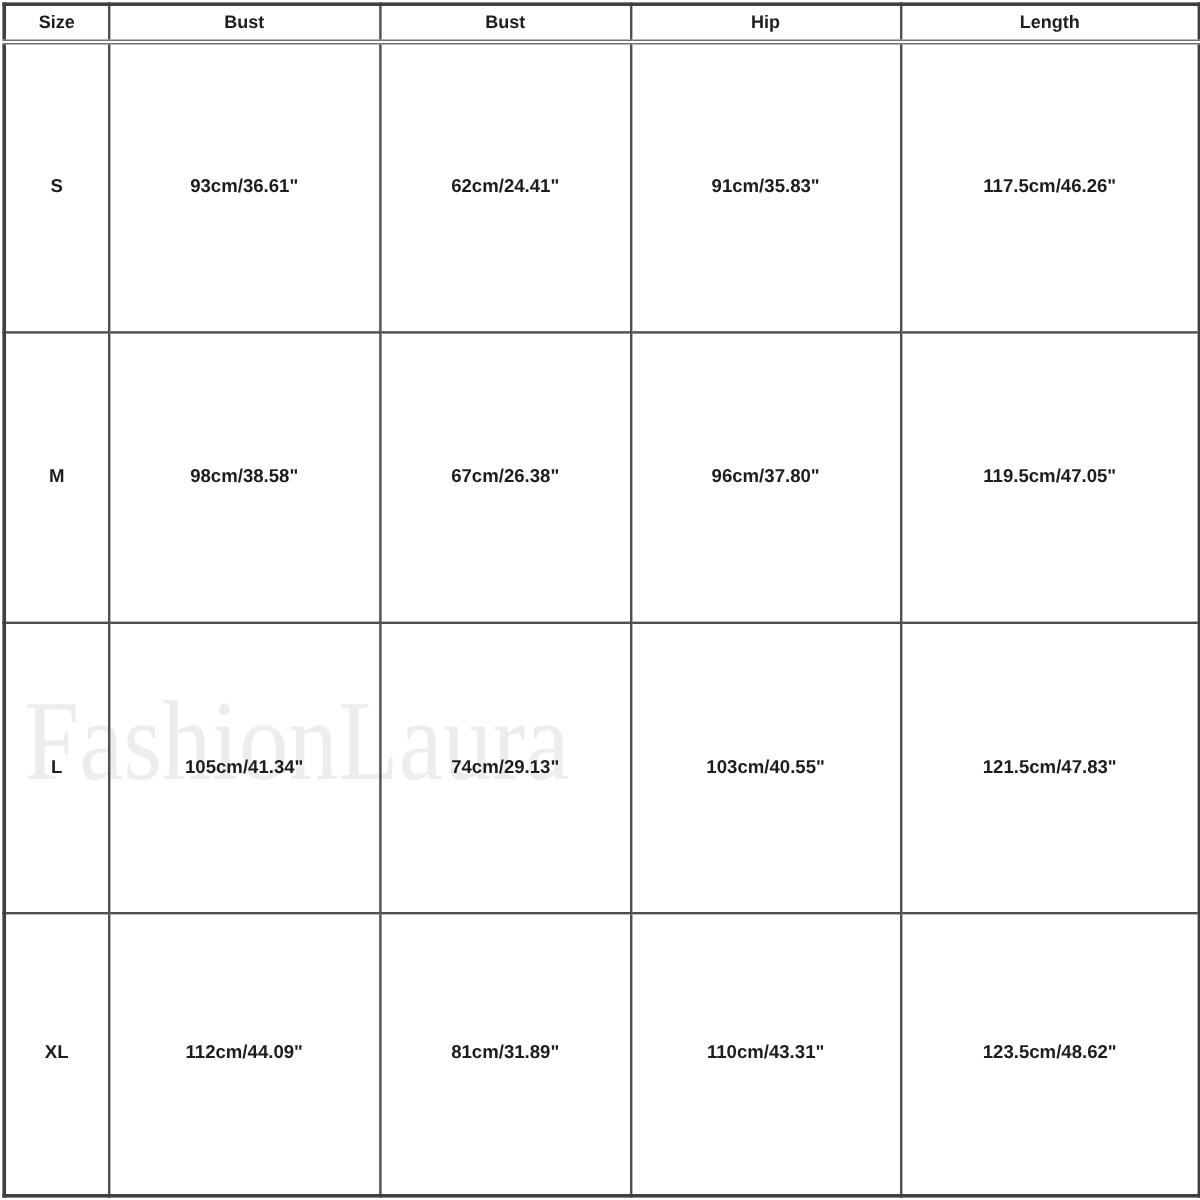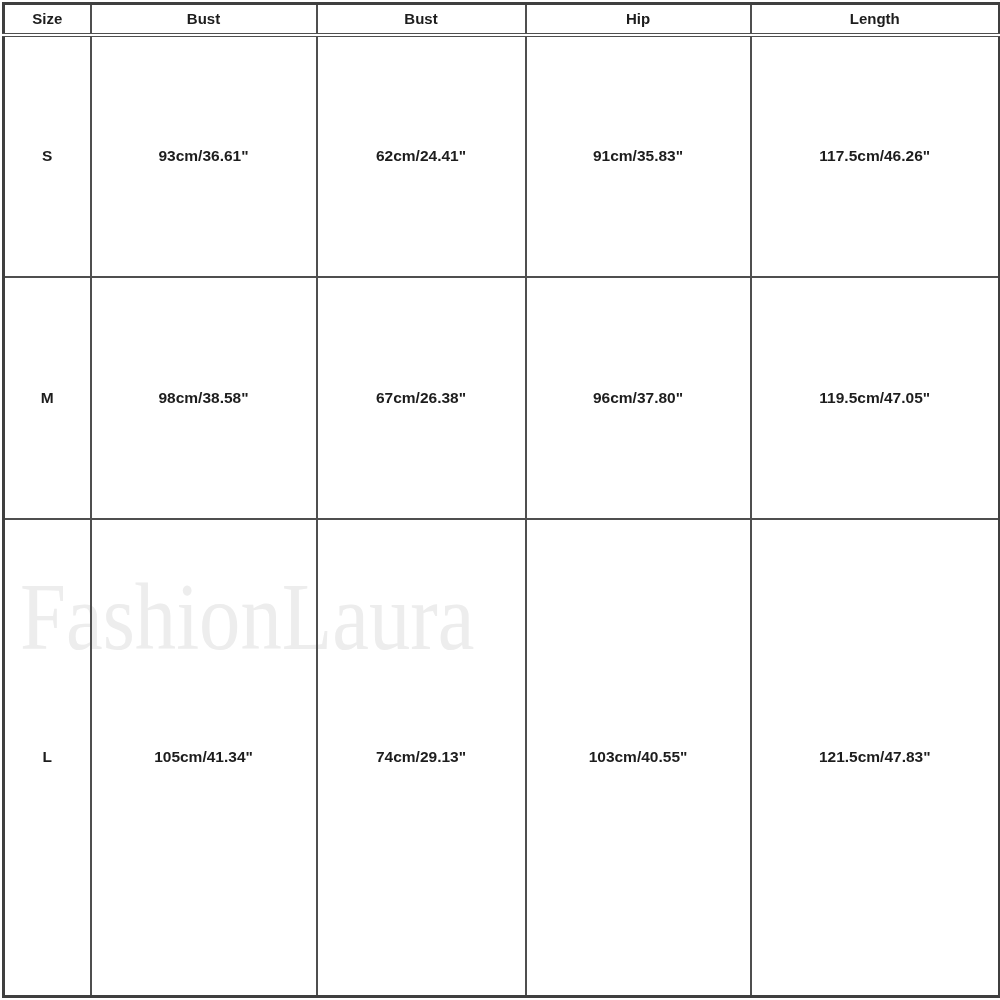--- a/index.html
+++ b/index.html
@@ -108,16 +108,23 @@
         <td>96cm/37.80"</td>
         <td>119.5cm/47.05"</td>
       </tr>
       <tr>
         <td>L</td>
         <td>105cm/41.34"</td>
         <td>74cm/29.13"</td>
         <td>103cm/40.55"</td>
         <td>121.5cm/47.83"</td>
       </tr>
+      <tr>
+        <td>XL</td>
+        <td>112cm/44.09"</td>
+        <td>81cm/31.89"</td>
+        <td>110cm/43.31"</td>
+        <td>123.5cm/48.62"</td>
+      </tr>
     </tbody>
   </table>
 
 </div>
 
 </body></html>

